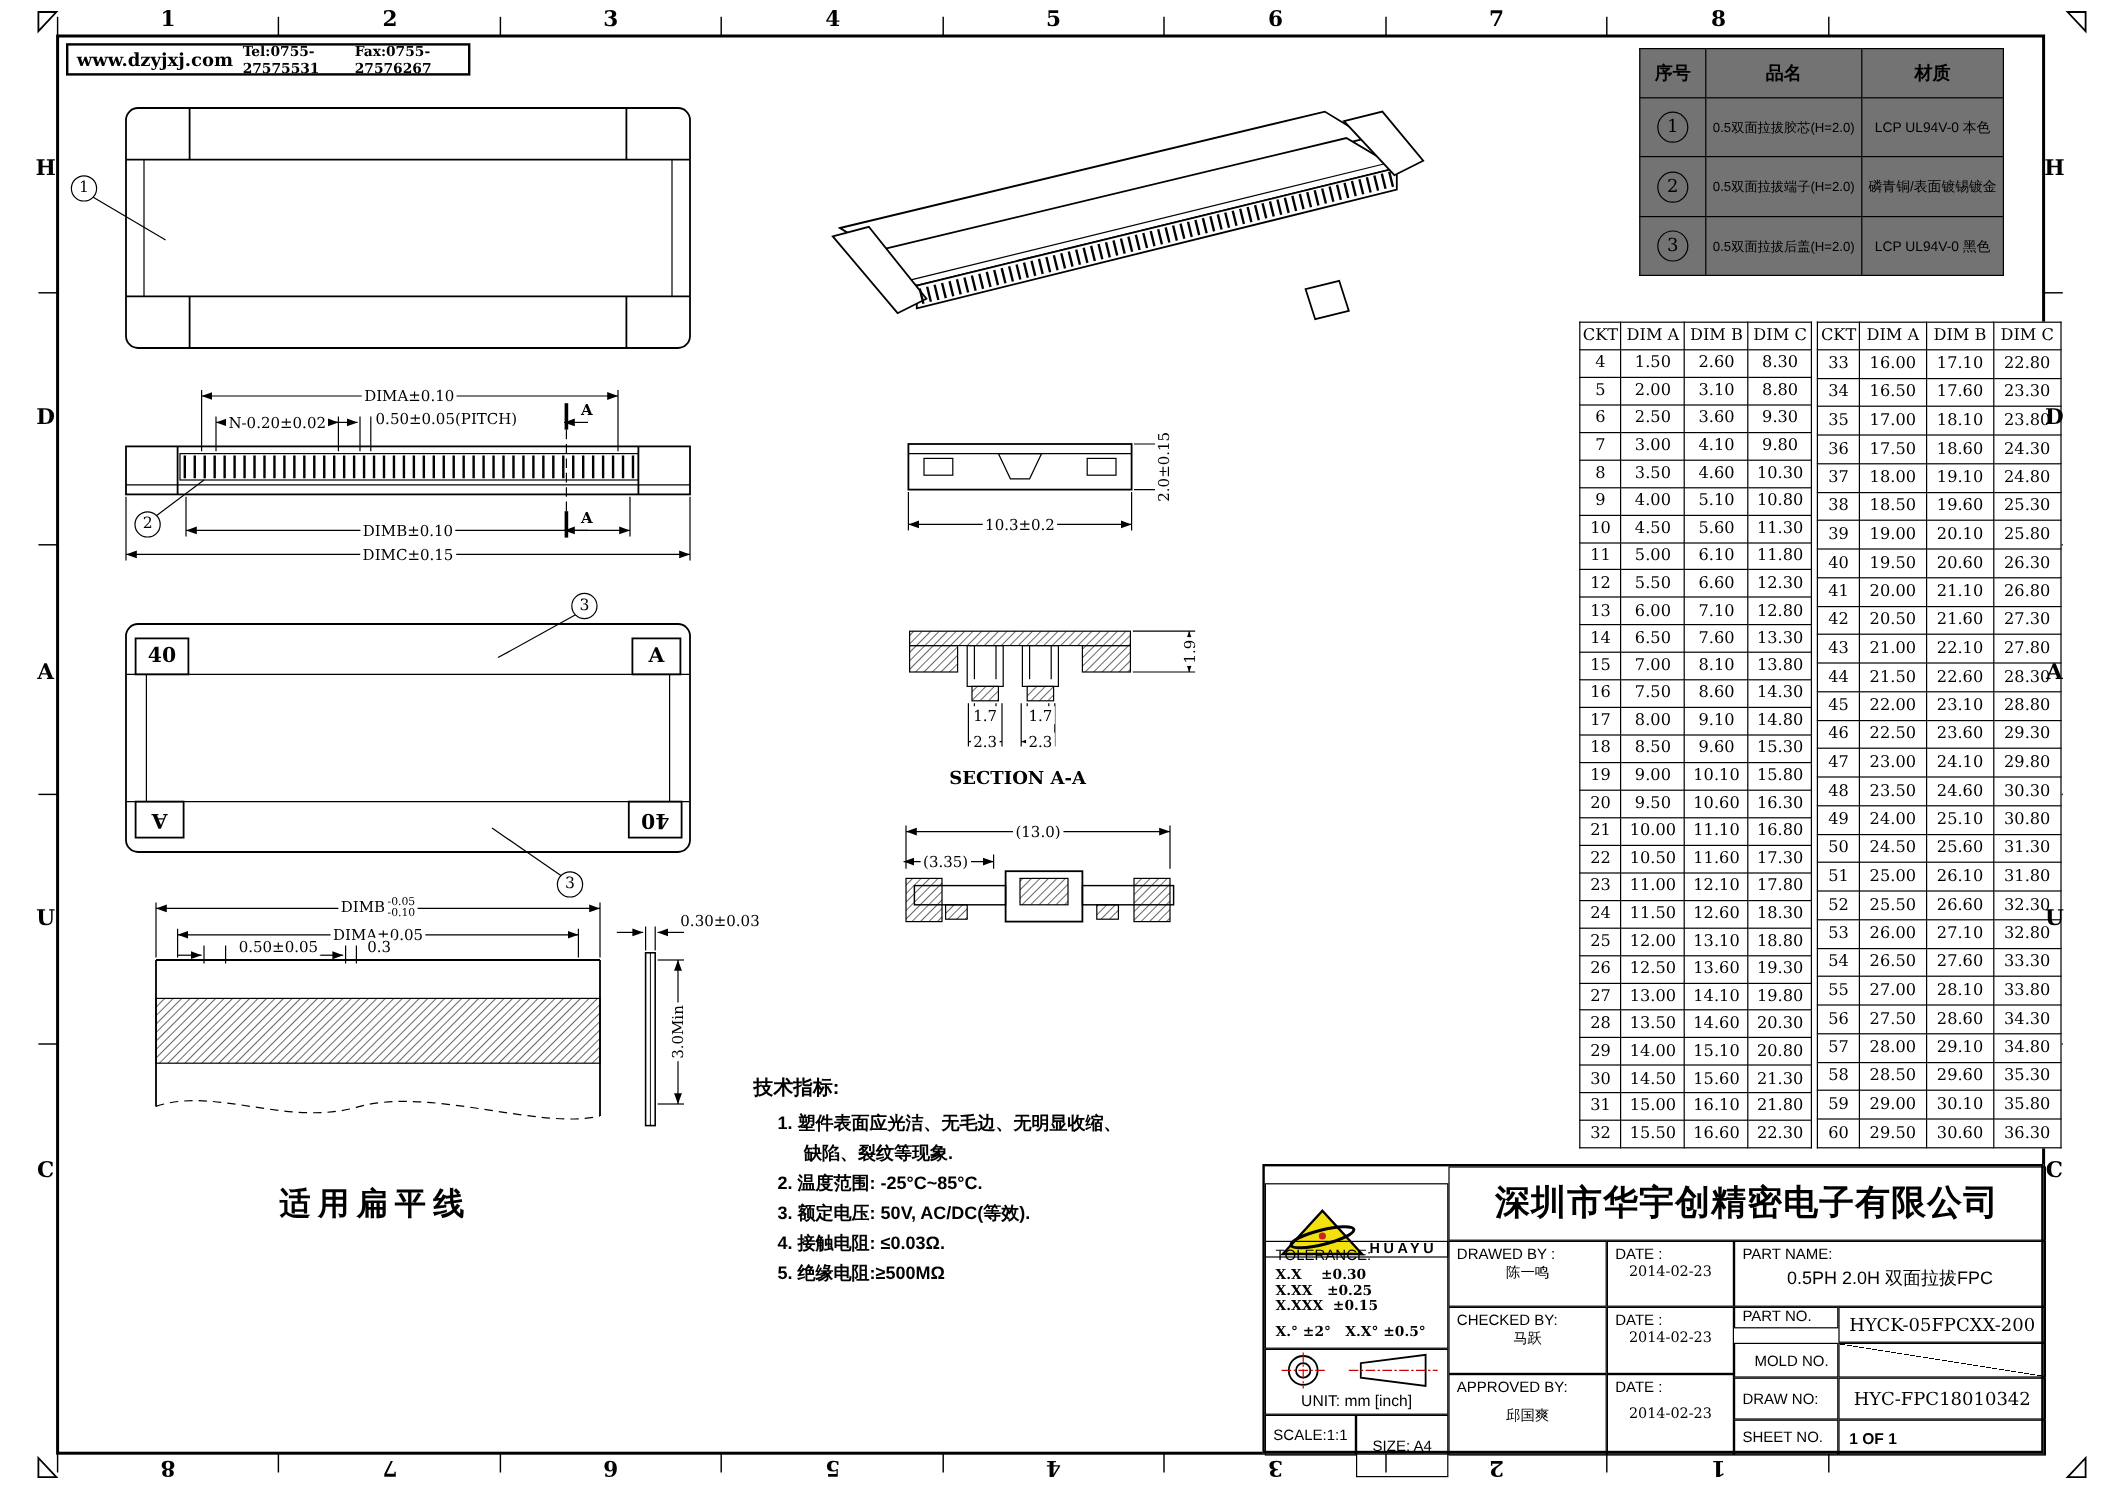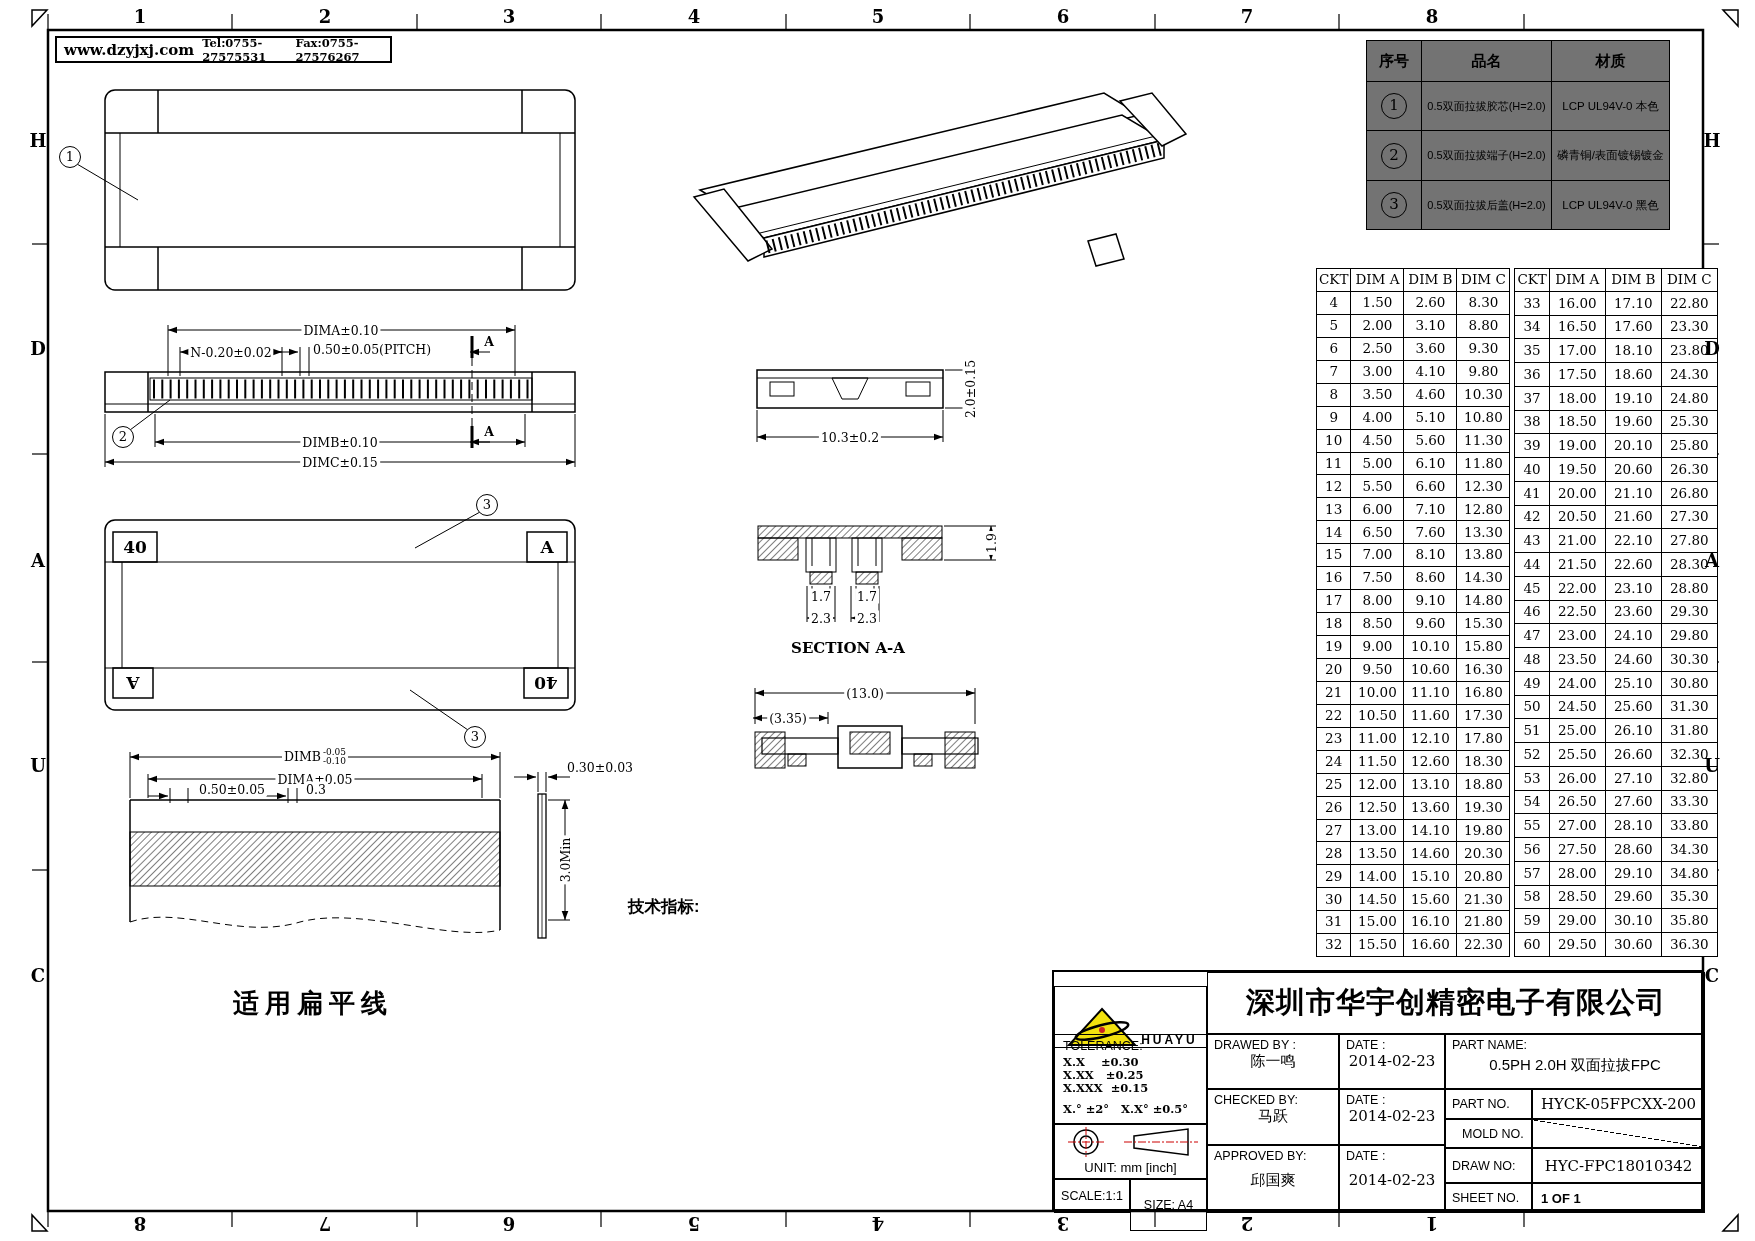--- a/index.html
+++ b/index.html
@@ -37,21 +37,21 @@
   
   .dimtbl{position:absolute;left:1316px;top:268px;display:flex;gap:4px;z-index:2;}
   .dimtbl table{border-collapse:collapse;background:#fff;}
   .dimtbl th,.dimtbl td{border:1px solid #000;font:13.5px "DejaVu Serif",serif;font-weight:normal;
         text-align:center;padding:0 2px;height:22.95px;line-height:1;box-sizing:border-box;}
   
   .tb{position:absolute;left:1052px;top:970px;width:651px;height:241px;border:2.5px solid #000;
       box-sizing:border-box;background:#fff;z-index:2;}
   .tb .cell{position:absolute;border:1px solid #000;box-sizing:border-box;}
   .tb .small{font-size:12.5px;font-weight:normal;}
-  .tb .cn{font-size:15px;text-align:center;}
+  .tb .cn{font-size:12px;text-align:center;}
   .tb .serifv{font-family:"DejaVu Serif",serif;}
   .stk{display:inline-flex;flex-direction:column;font-size:9px;line-height:9px;vertical-align:middle;margin-left:2px;}
   .notes{position:absolute;left:628px;top:896px;width:360px;z-index:2;}
   .notes .ntitle{font-size:16.5px;font-weight:bold;margin-bottom:6px;}
   .notes .nline{font-size:15px;font-weight:600;line-height:25px;padding-left:20px;}
   .notes .nline.cont{padding-left:42px;}
 </style>
 </head>
 <body>
 
@@ -333,20 +333,28 @@
       </span></span>
 <span class="lbl" style="left:315px;top:779px">DIMA±0.05</span>
 <span class="lbl" style="left:232px;top:789px">0.50±0.05</span>
 <span class="lbl" style="left:316px;top:789px">0.3</span>
 <span class="lbl" style="left:600px;top:767px">0.30±0.03</span>
 <span class="lbl r90" style="left:565px;top:860px">3.0Min</span>
 <span class="lbl nobg" style="left:313px;top:1003px;font-size:26px;font-weight:bold;letter-spacing:6px">适用扁平线</span>
 
 <div class="notes">
   <div class="ntitle">技术指标:</div>
+  <div id="notes-lines">
+        <div class="nline">1. 塑件表面应光洁、无毛边、无明显收缩、</div>
+        <div class="nline cont">缺陷、裂纹等现象.</div>
+        <div class="nline">2. 温度范围: -25°C~85°C.</div>
+        <div class="nline">3. 额定电压: 50V, AC/DC(等效).</div>
+        <div class="nline">4. 接触电阻: ≤0.03Ω.</div>
+        <div class="nline">5. 绝缘电阻:≥500MΩ</div>
+      </div>
 </div>
 
 <div class="parts">
   <table>
     <colgroup>
           <col style="width:55px">
           <col style="width:130px">
           <col style="width:118px">
         </colgroup>
     <tbody>
@@ -818,21 +826,21 @@
   </div>
   <div class="cell" style="left:285px;top:173px;width:106px;height:68px;padding:3px 6px">
     <div class="small">DATE :</div>
     <div class="cn serifv" style="margin-top:8px">2014-02-23</div>
   </div>
 
   <div class="cell" style="left:391px;top:62px;width:260px;height:55px;padding:3px 6px">
     <div class="small">PART NAME:</div>
     <div style="font-size:15px;text-align:center;margin-top:4px">0.5PH 2.0H 双面拉拔FPC</div>
   </div>
-  <div class="cell" style="left:391px;top:117px;width:87px;height:30px;display:flex;align-items:center;padding-left:6px">
+  <div class="cell" style="left:391px;top:117px;width:87px;height:18px;display:flex;align-items:flex-start;padding-left:6px">
     <span class="small">PART NO.</span>
   </div>
   <div class="cell serifv" style="left:478px;top:117px;width:173px;height:30px;display:flex;align-items:center;justify-content:center;font-size:15px">HYCK-05FPCXX-200</div>
   <div class="cell" style="left:391px;top:147px;width:87px;height:29px;display:flex;align-items:center;padding-left:16px">
     <span class="small">MOLD NO.</span>
   </div>
   <div class="cell" style="left:478px;top:147px;width:173px;height:29px;background:linear-gradient(to top right,transparent 49.4%,#000 49.4%,#000 50.6%,transparent 50.6%)"></div>
   <div class="cell" style="left:391px;top:176px;width:87px;height:35px;display:flex;align-items:center;padding-left:6px">
     <span class="small">DRAW NO:</span>
   </div>

